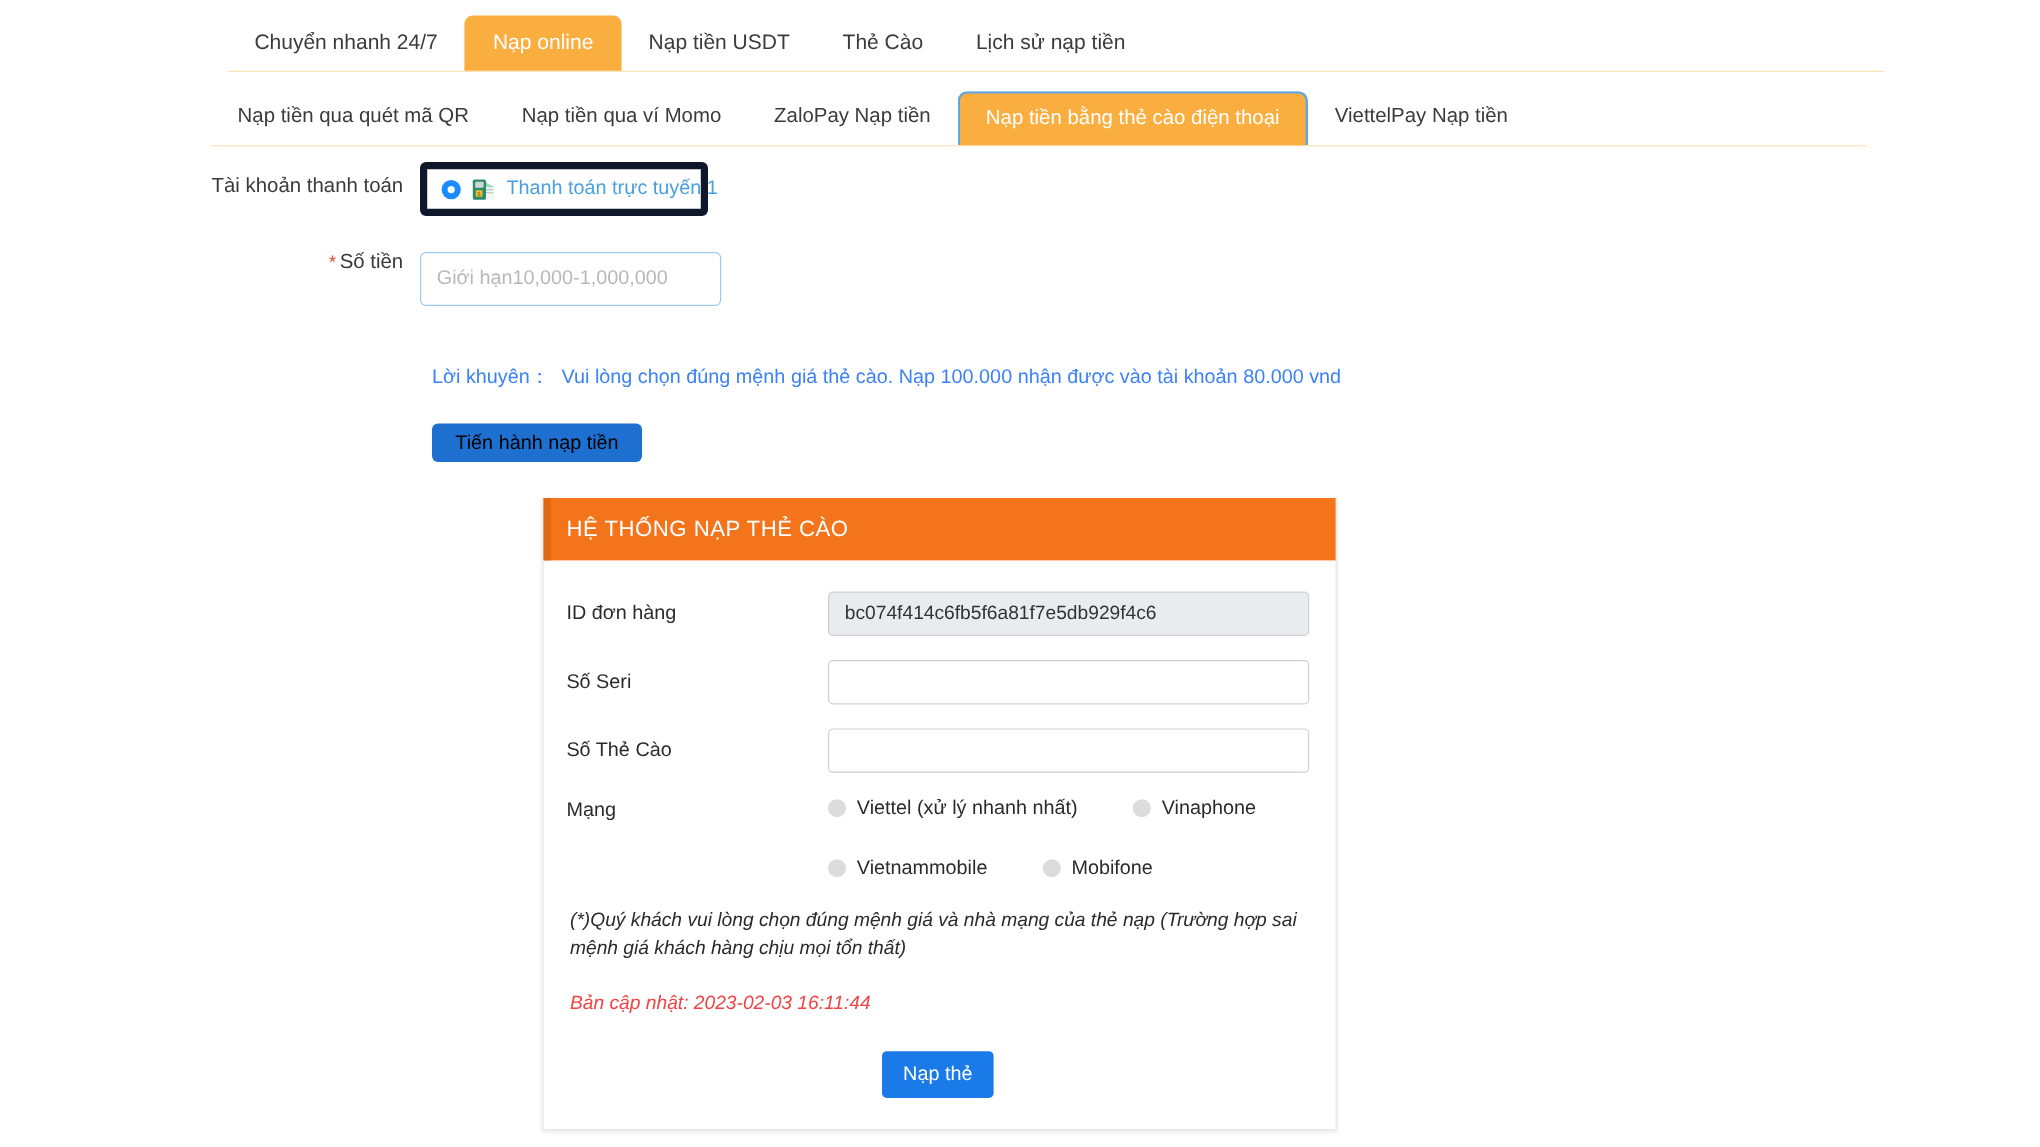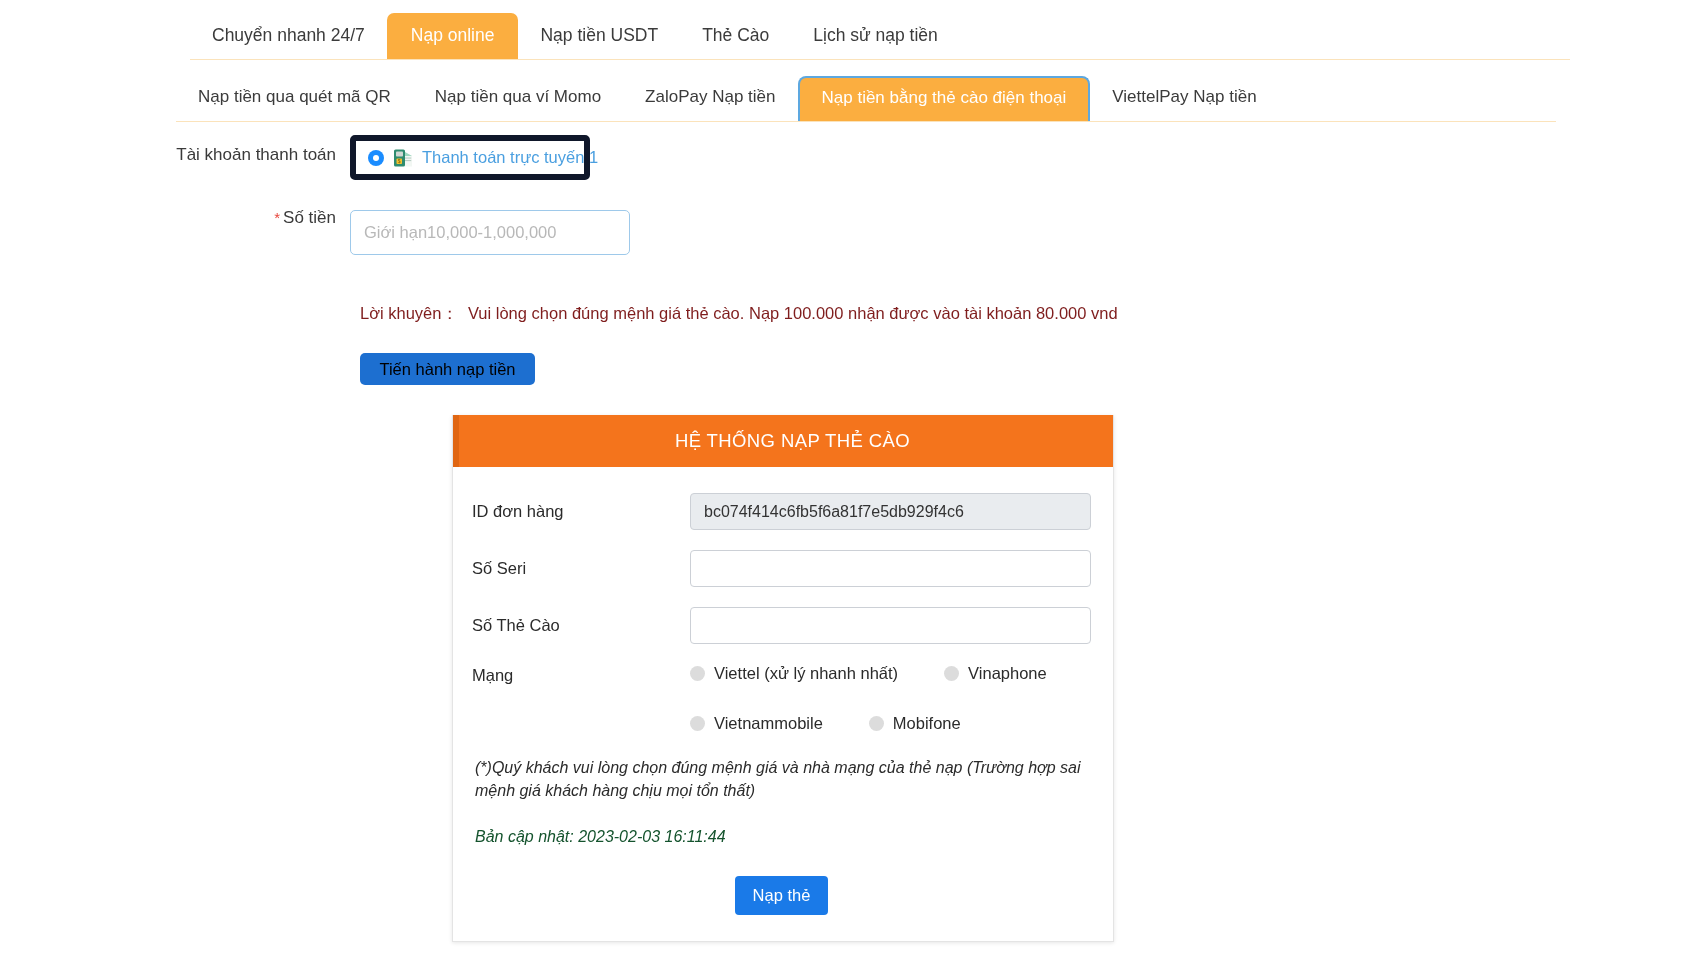--- a/index.html
+++ b/index.html
@@ -83,31 +83,31 @@
   .acct-icon {
     width: 20px; height: 20px; margin-left: 9px; flex: 0 0 auto;
     position: relative;
   }
   .acct-label {
     margin-left: 9px; font-size: 16.5px; color: #4a9fe0;
     white-space: nowrap;
   }
 
   .amount-input {
-    width: 280px; height: 45px; margin-top: 30px;
+    width: 251px; height: 45px; margin-top: 30px;
     border: 1px solid #9ec9ea; border-radius: 5px;
     padding: 0 13px; font-size: 16.5px; color: #333;
     font-family: "Liberation Sans", sans-serif;
     background: #fff; outline: none;
   }
   .amount-input::placeholder { color: #b8b8b8; }
 
   .advice {
     position: absolute; left: 360px; top: 168px;
-    font-size: 16.5px; color: #7f1d1d; white-space: nowrap;
+    font-size: 16.5px; color: #3b82f6; white-space: nowrap;
   }
   .advice .lbl { margin-right: 10px; }
 
   .proceed-btn {
     position: absolute; left: 360px; top: 218px;
     width: 175px; height: 32px;
     background: #1d6fd0; color: #000000;
     border: none; border-radius: 5px;
     font-size: 16.5px; cursor: pointer;
     font-family: "Liberation Sans", sans-serif;
@@ -117,21 +117,21 @@
   
   .panel {
     position: absolute; left: 452px; top: 415px;
     width: 662px; background: #fff;
     border: 1px solid #e4e4e4; border-top: none;
     box-shadow: 0 1px 4px rgba(0,0,0,0.10);
   }
   .panel-header {
     height: 52px; background: #F4741C;
     display: flex; align-items: center;
-    padding-left: 19px; position: relative; justify-content: center;
+    padding-left: 19px; position: relative;
   }
   .panel-header::before {
     content:""; position:absolute; left:0; top:0;
     width: 6px; height: 100%; background:#e06612;
   }
   .panel-title {
     color: #fff; font-size: 18.5px; letter-spacing: .4px;
   }
   .panel-body { padding: 26px 22px 0 19px; }
 
@@ -159,21 +159,21 @@
   .radio-off {
     width: 15px; height: 15px; border-radius: 50%;
     background: #dcdcdc; margin-right: 9px; flex: 0 0 auto;
   }
 
   .note {
     font-size: 16px; font-style: italic; color: #2b2b2b;
     line-height: 1.45; margin: 10px 0 0 3px; max-width: 645px;
   }
   .updated {
-    font-size: 16px; font-style: italic; color: #14532d;
+    font-size: 16px; font-style: italic; color: #ef4444;
     margin: 26px 0 0 3px;
   }
   .panel-footer { padding: 30px 0 26px 0; text-align: center; }
   .nap-btn {
     background: #1a7ae8; color: #fff; border: none;
     border-radius: 4px; padding: 10px 18px;
     font-size: 16.5px; cursor: pointer;
     font-family: Liberation Sans, sans-serif;
   }
 </style>

